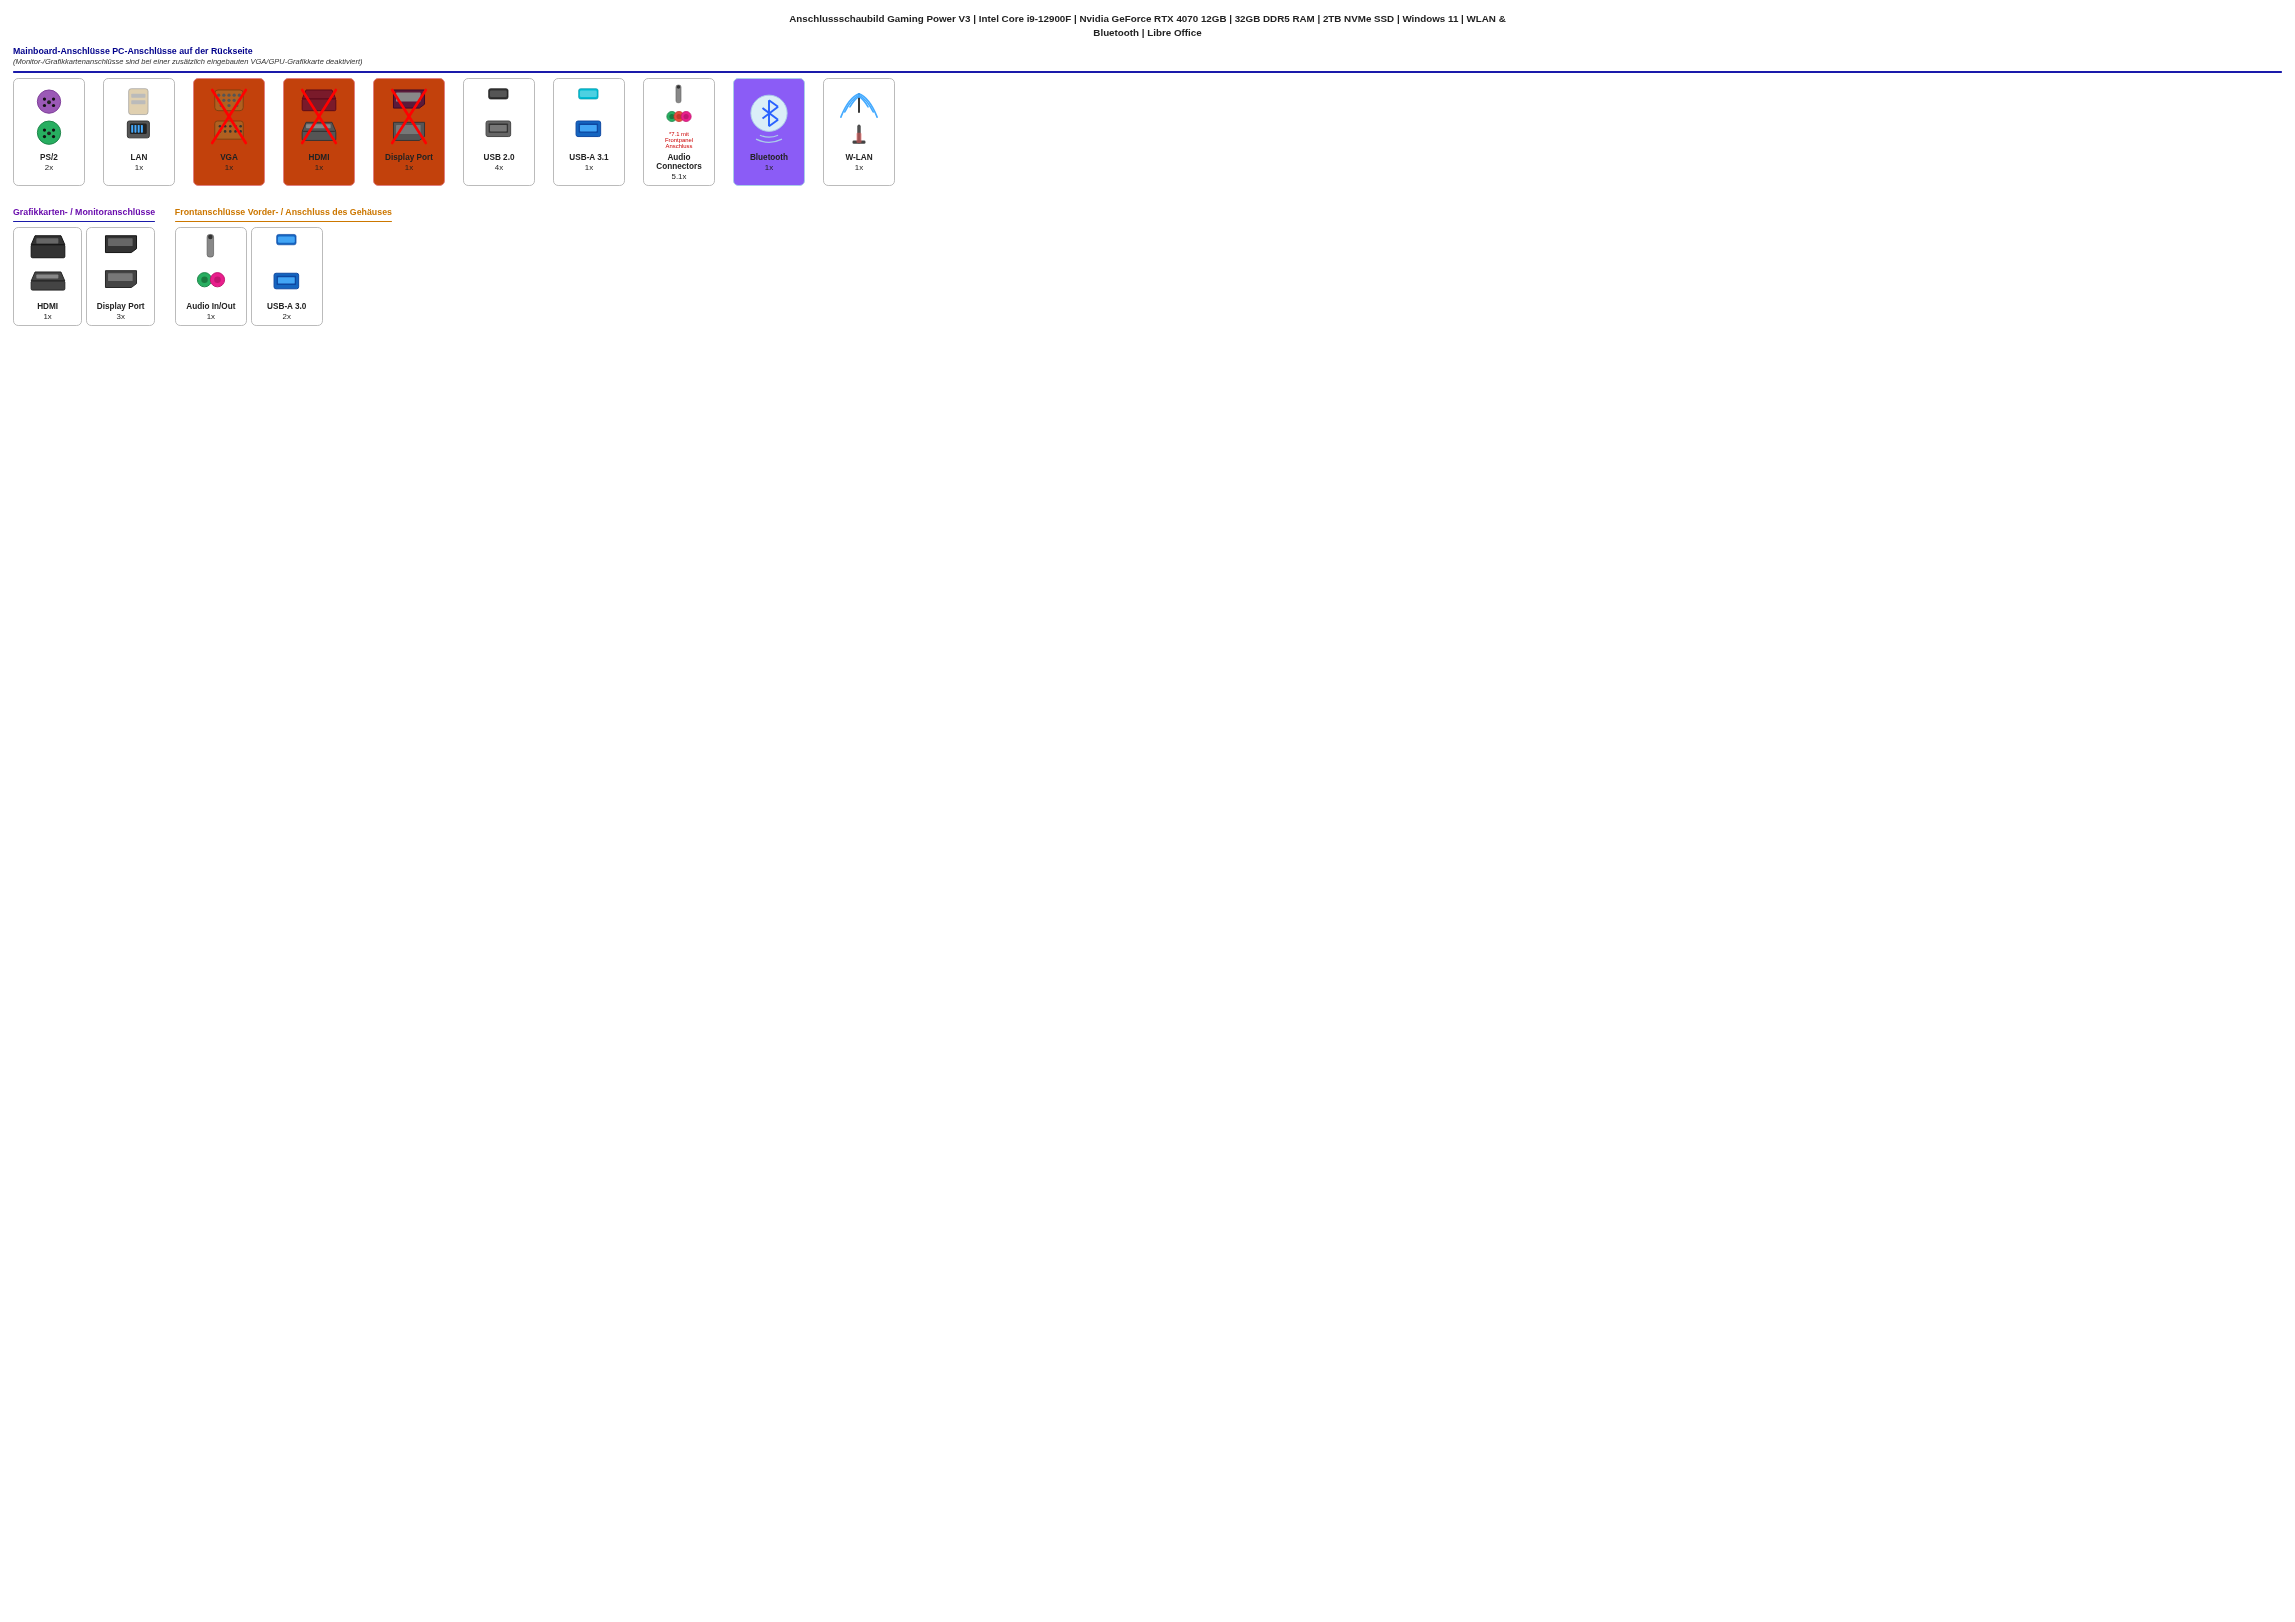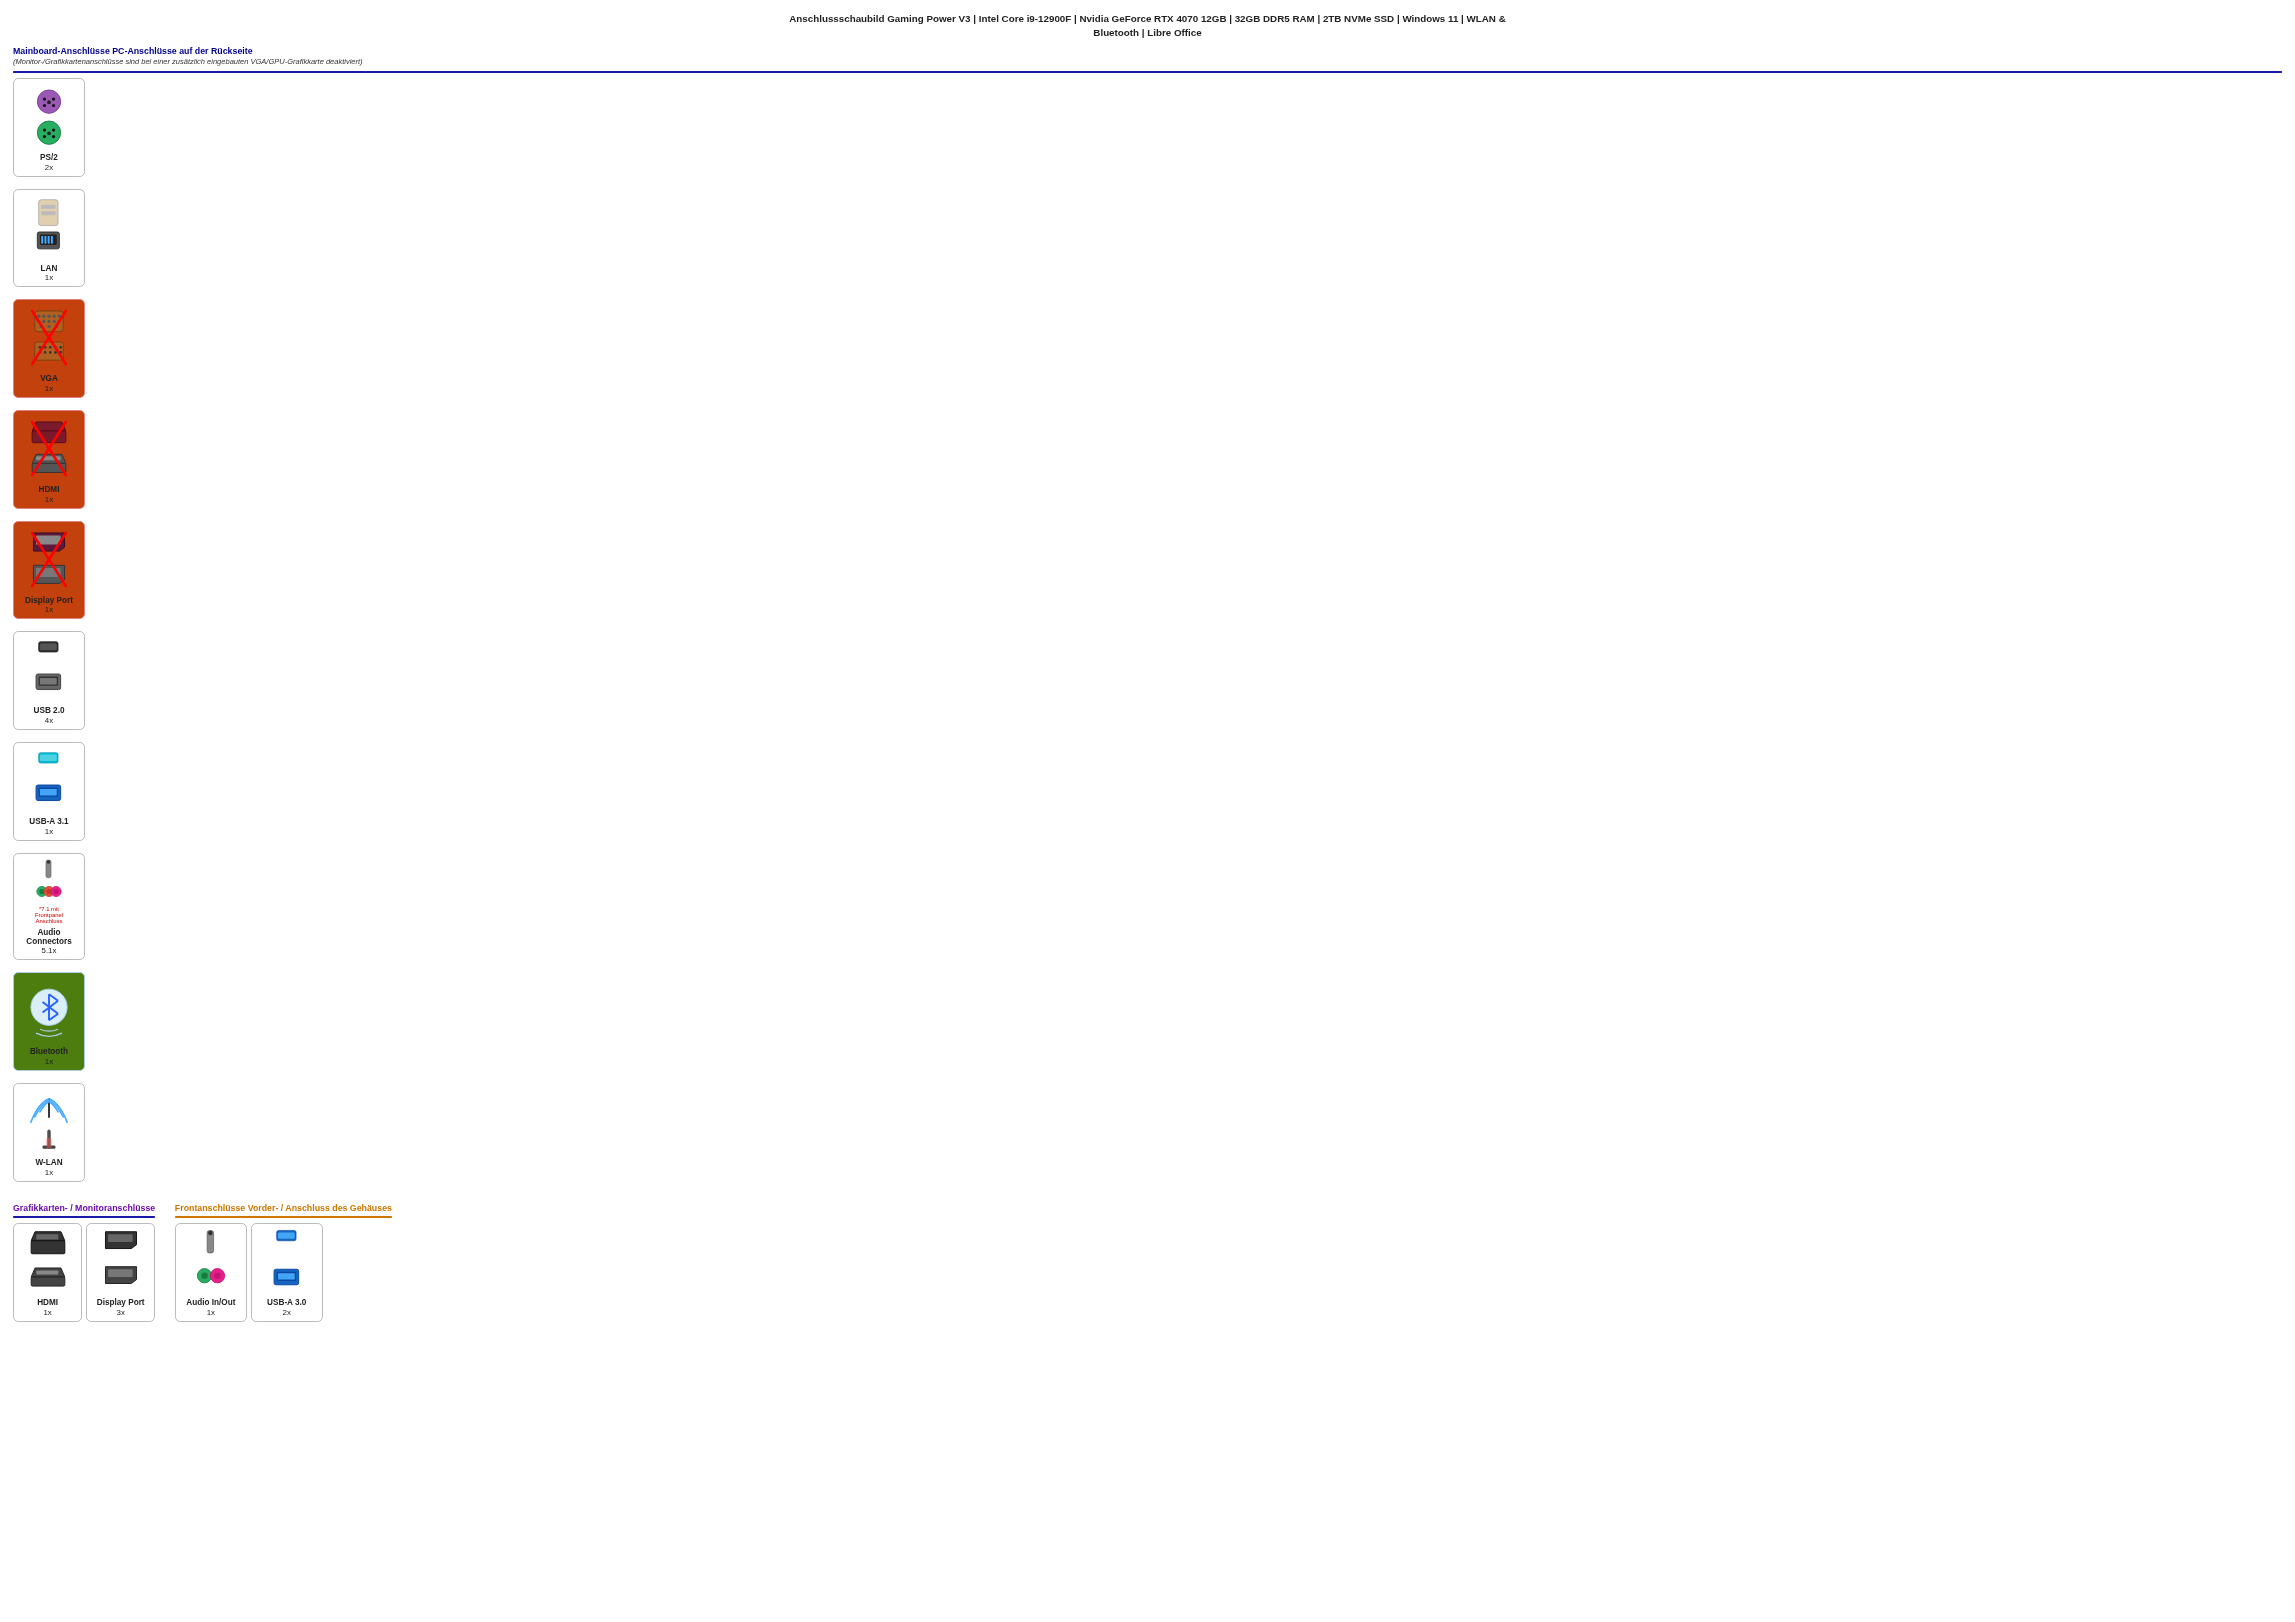--- a/index.html
+++ b/index.html
@@ -24,42 +24,42 @@
       margin-bottom: 1.3px;
     }
     .section-subtitle {
       font-style: italic;
       font-size: 7.5px;
       color: #333;
       margin-bottom: 5.2px;
     }
     .connectors-row {
       display: flex;
-      flex-direction: column;
-      gap: 12px;
+      flex-direction: row;
+      gap: 18px;
       margin-bottom: 21px;
     }
     .connector-card {
       border: 1px solid #bbb;
       border-radius: 5.2px;
       background: #fff;
       display: flex;
       flex-direction: column;
       align-items: center;
       padding: 5.2px 3.9px 3.9px 3.9px;
       min-width: 59px;
       max-width: 72px;
       flex: 1;
     }
     .connector-card.disabled {
       background: #c2410c;
       border-color: #e08080;
     }
     .connector-card.bluetooth-card {
-      background: #4d7c0f;
+      background: #8b5cf6;
       border-color: #aacde8;
     }
     .connector-image-area {
       width: 47px;
       height: 65px;
       display: flex;
       flex-direction: column;
       align-items: center;
       justify-content: center;
       position: relative;

